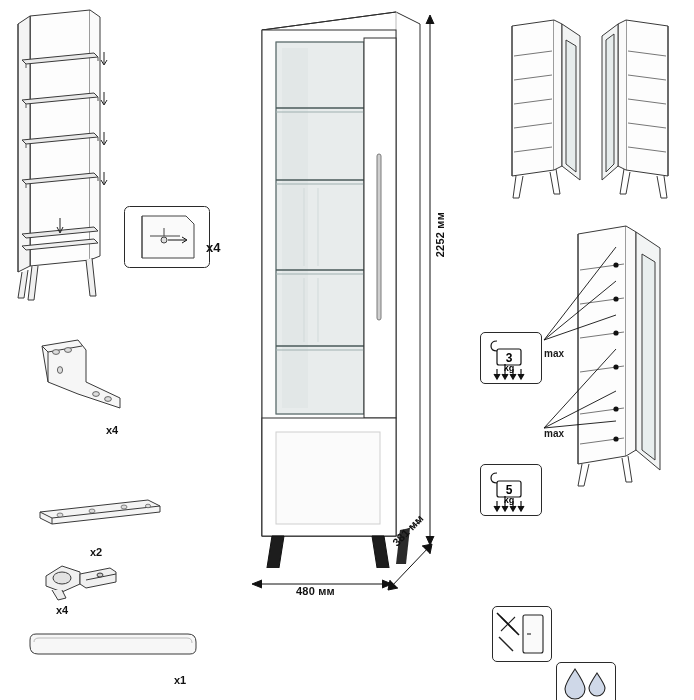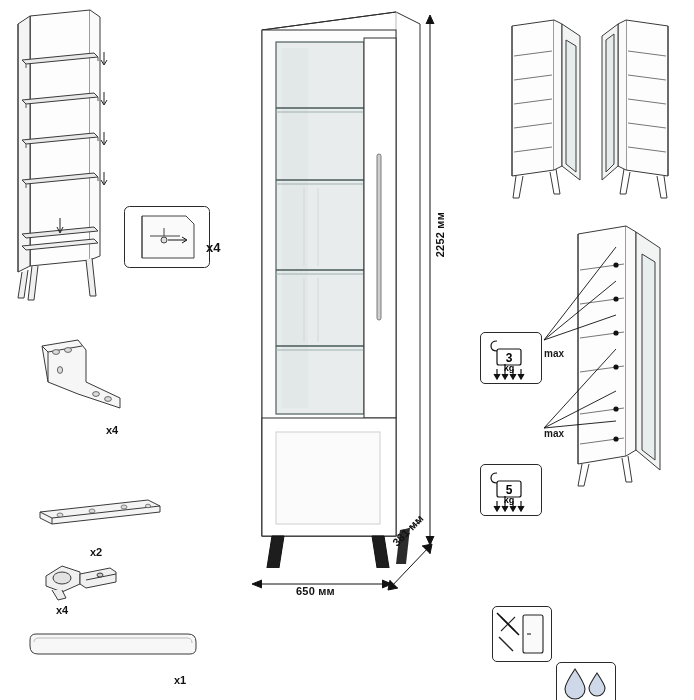--- a/index.html
+++ b/index.html
@@ -217,21 +217,21 @@
 
 <div class="abs" style="left:248px;top:576px;">
 <svg width="148" height="16" viewBox="0 0 148 16">
   <g stroke="#111" stroke-width="1" fill="none">
     <line x1="6" y1="8" x2="142" y2="8"></line>
     <path d="M14 4 L4 8 L14 12" fill="#111"></path>
     <path d="M134 4 L144 8 L134 12" fill="#111"></path>
   </g>
 </svg>
 </div>
-<div class="abs dim-label" style="left:296px;top:585px;">650 мм</div>
+<div class="abs dim-label" style="left:296px;top:585px;">480 мм</div>
 
 <div class="abs" style="left:386px;top:536px;">
 <svg width="56" height="60" viewBox="0 0 56 60">
   <g stroke="#111" stroke-width="1" fill="none">
     <line x1="4" y1="52" x2="44" y2="10"></line>
     <path d="M4 44 L2 54 L12 52" fill="#111"></path>
     <path d="M36 10 L46 8 L44 18" fill="#111"></path>
   </g>
 </svg>
 </div>

